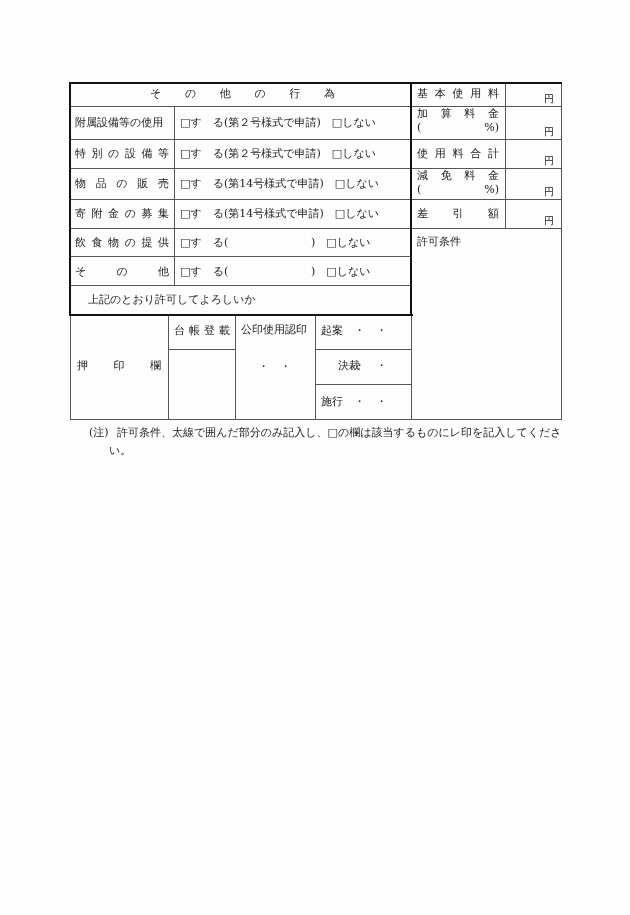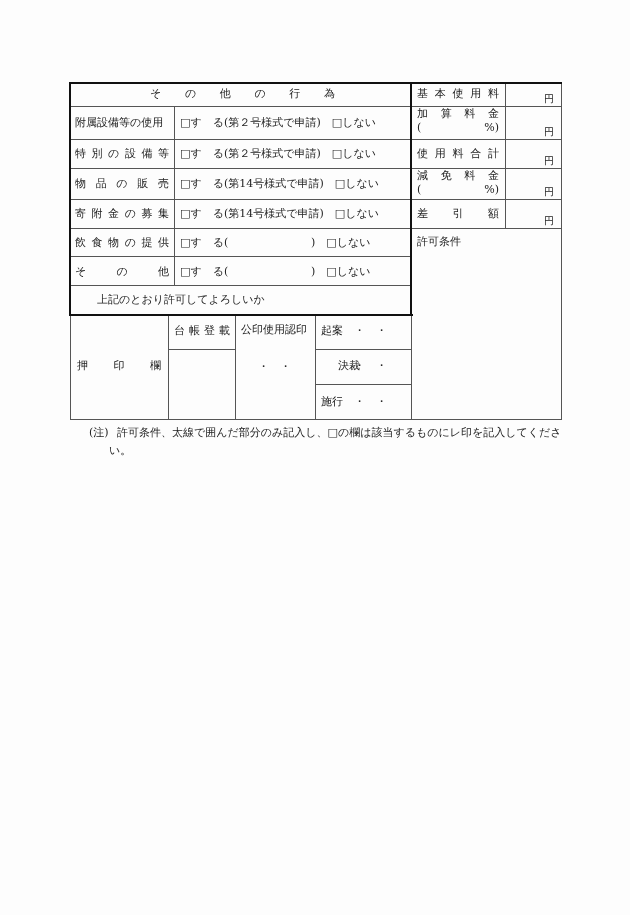--- a/index.html
+++ b/index.html
@@ -106,21 +106,21 @@
   <div class="c" style="left:311px;top:237px;">)　□しない</div>
 
   <div class="c spread" style="left:75px;top:266px;width:94px;">
     <span>そ</span>
     <span>の</span>
     <span>他</span>
   </div>
   <div class="c" style="left:180px;top:266px;">□す　る(</div>
   <div class="c" style="left:311px;top:266px;">)　□しない</div>
 
-  <div class="c" style="left:97px;top:294px;">上記のとおり許可してよろしいか</div>
+  <div class="c" style="left:88px;top:294px;">上記のとおり許可してよろしいか</div>
 
   <div class="c spread" style="left:417px;top:88px;width:82px;">
     <span>基</span>
     <span>本</span>
     <span>使</span>
     <span>用</span>
     <span>料</span>
   </div>
   <div class="yen" style="left:544px;top:92px;">円</div>
 

